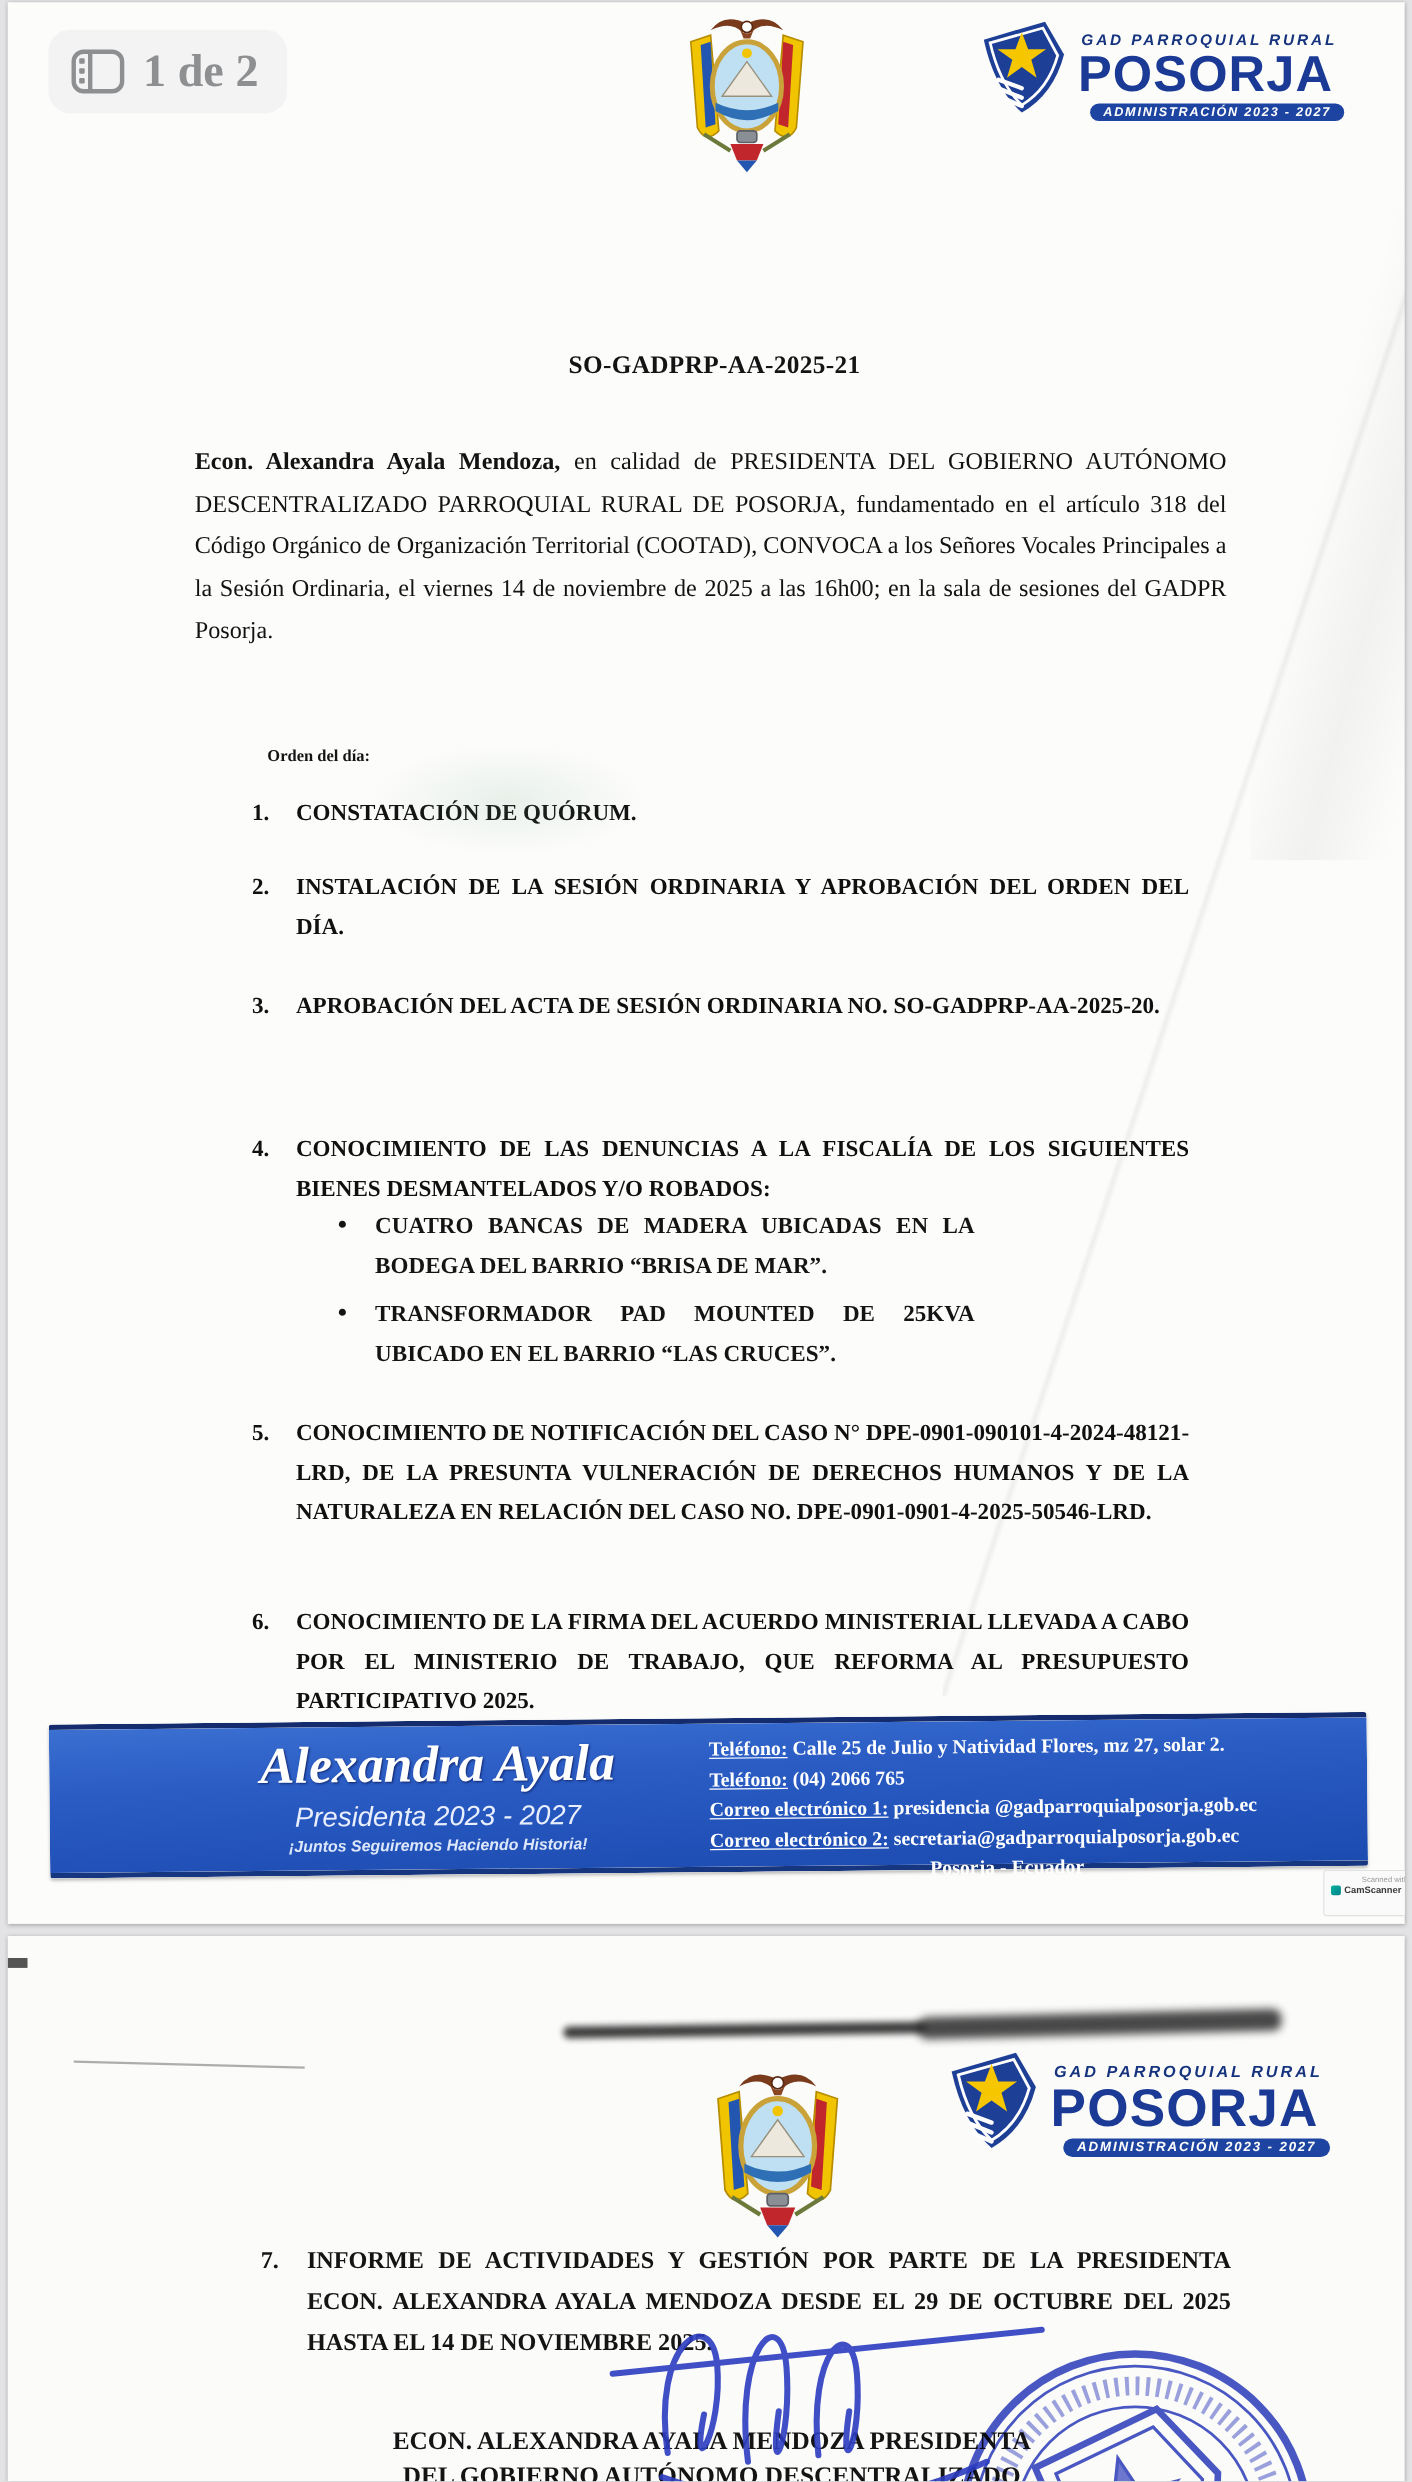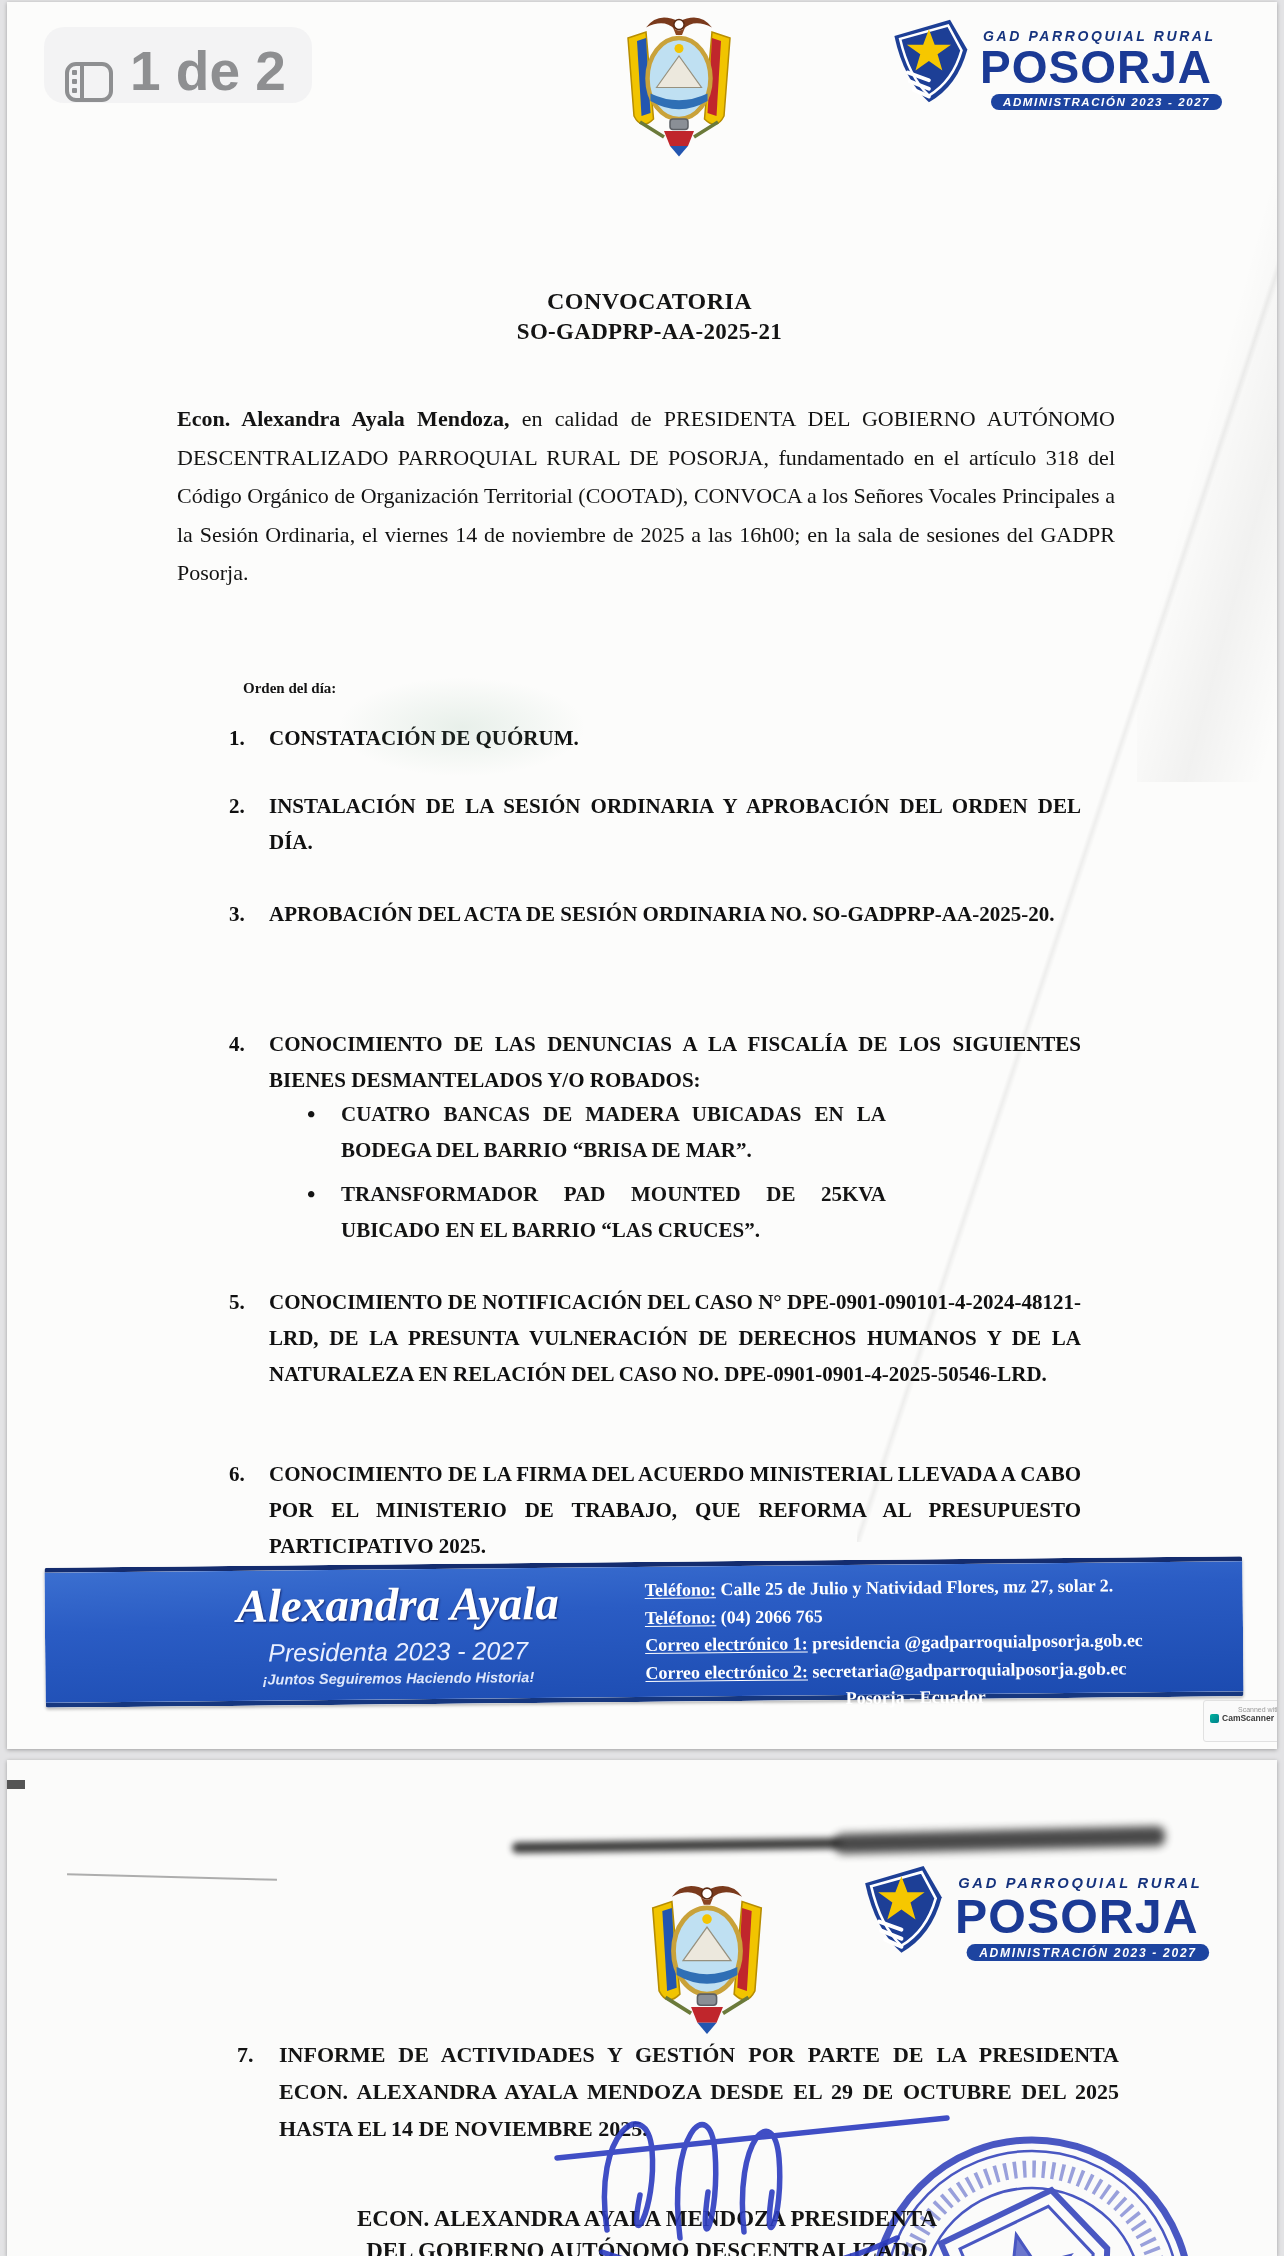--- a/index.html
+++ b/index.html
@@ -5,22 +5,22 @@
   html,body{margin:0;padding:0;background:#d9d9db;}
   .stage{position:relative;width:1284px;height:2256px;background:#e3e3e5;overflow:hidden;
          font-family:"Liberation Serif",serif;color:#141414;}
   .page{position:absolute;left:7px;width:1270px;background:#fcfcfb;
         box-shadow:0 1px 4px rgba(0,0,0,.3);overflow:hidden;}
   #page1{top:2px;height:1747px;}
   #page2{top:1760px;height:496px;background:#fbfbfa;}
 
   
   .badge{position:absolute;left:44px;top:27px;height:76px;padding:0 26px 0 20px;z-index:60;
-         background:rgba(242,242,243,.95);border-radius:20px;display:flex;align-items:flex-end;gap:16px;
-         font-family:Liberation Sans, sans-serif;font-size:55px;font-weight:600;color:#8e8f91;}
+         background:rgba(242,242,243,.95);border-radius:20px;display:flex;align-items:center;gap:16px;
+         font-family:Liberation Serif, serif;font-size:42px;font-weight:600;color:#8e8f91;}
 
   
   .arms{position:absolute;}
   .logo{position:absolute;width:345px;height:110px;}
   .logo .shield{position:absolute;left:0;top:0;width:96px;height:98px;}
   .logo .lt{position:absolute;left:104px;top:16px;font-family:"Liberation Sans",sans-serif;
             font-weight:bold;font-style:italic;font-size:14px;letter-spacing:2.6px;color:#16337e;white-space:nowrap;}
   .logo .ln{position:absolute;left:101px;top:28px;font-family:"Liberation Sans",sans-serif;
             font-weight:800;font-size:46px;letter-spacing:1px;color:#1b3a95;white-space:nowrap;}
   .logo .la{position:absolute;left:112px;top:82px;background:#1d44a0;border-radius:8px;padding:2px 12px;
@@ -123,21 +123,20 @@
           <path d="M30,62 L52,70"></path>
             <path d="M32,71 L52,79"></path>
             <path d="M36,80 L52,87"></path>
         </g>
       </svg>
       <div class="lt">GAD PARROQUIAL RURAL</div>
       <div class="ln">POSORJA</div>
       <div class="la">ADMINISTRACIÓN 2023 - 2027</div>
     </div>
 
-    <div class="t1">CONVOCATORIA</div>
     <div class="t2">SO-GADPRP-AA-2025-21</div>
 
     <p class="intro"><span class="b">Econ. Alexandra Ayala Mendoza,</span><span> en calidad de PRESIDENTA DEL GOBIERNO AUTÓNOMO DESCENTRALIZADO PARROQUIAL RURAL DE POSORJA, fundamentado en el artículo 318 del Código Orgánico de Organización Territorial (COOTAD), CONVOCA a los Señores Vocales Principales a la Sesión Ordinaria, el viernes 14 de noviembre de 2025 a las 16h00; en la sala de sesiones del GADPR Posorja.</span></p>
 
     <div class="orden">Orden del día:</div>
 
     <div class="ag" style="top:718px;">
       <span class="n">1.</span>
       <div class="t">CONSTATACIÓN DE QUÓRUM.</div>
     </div>

